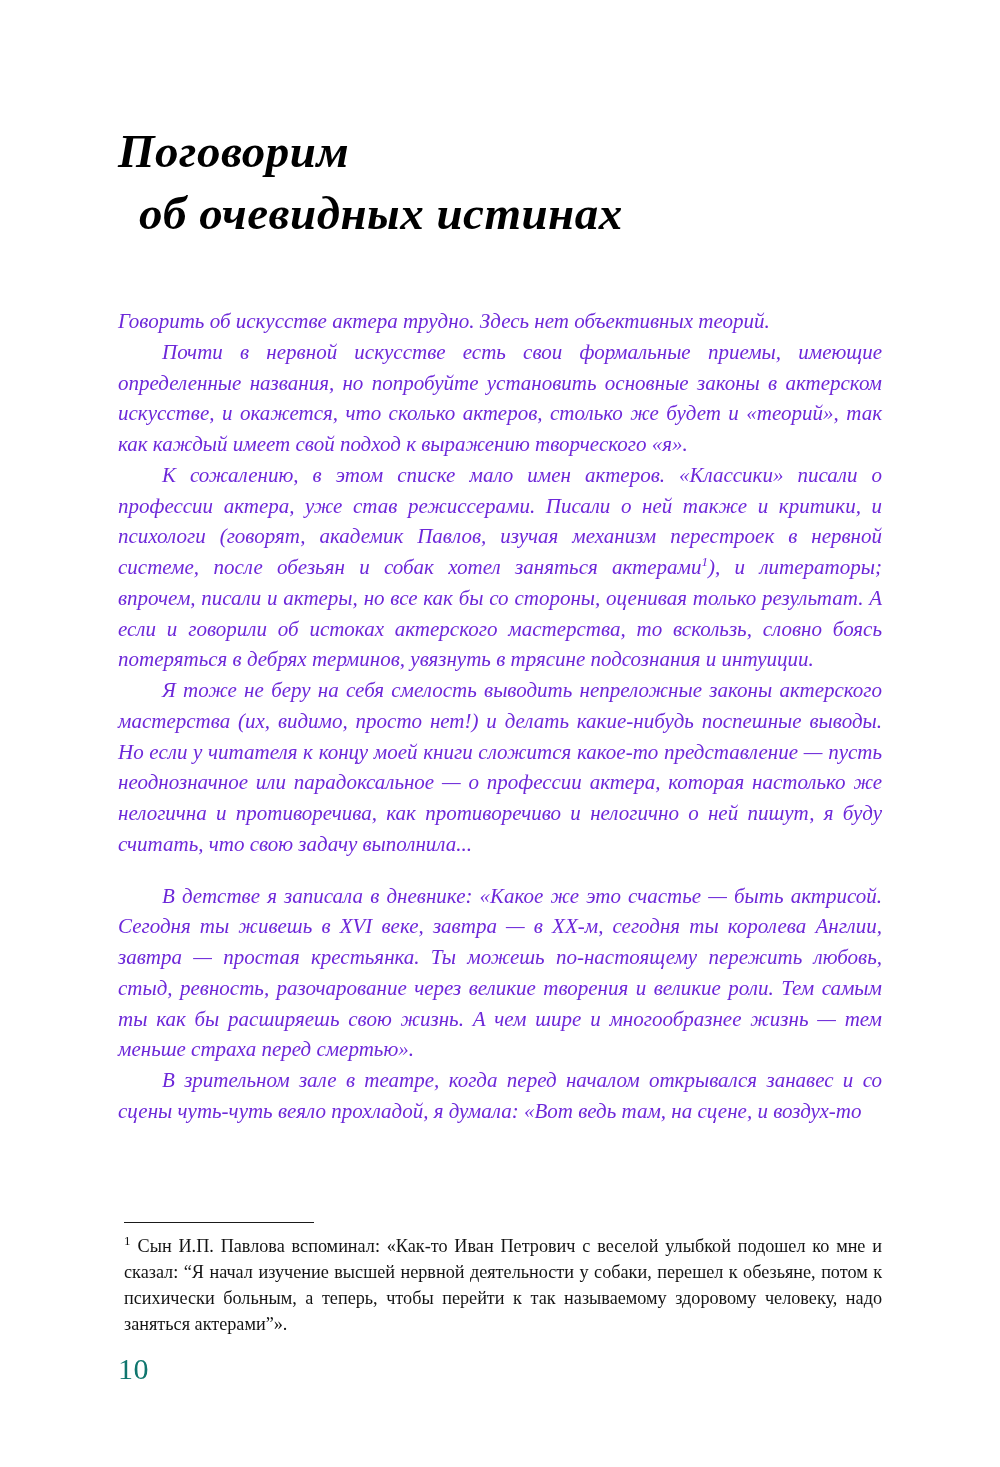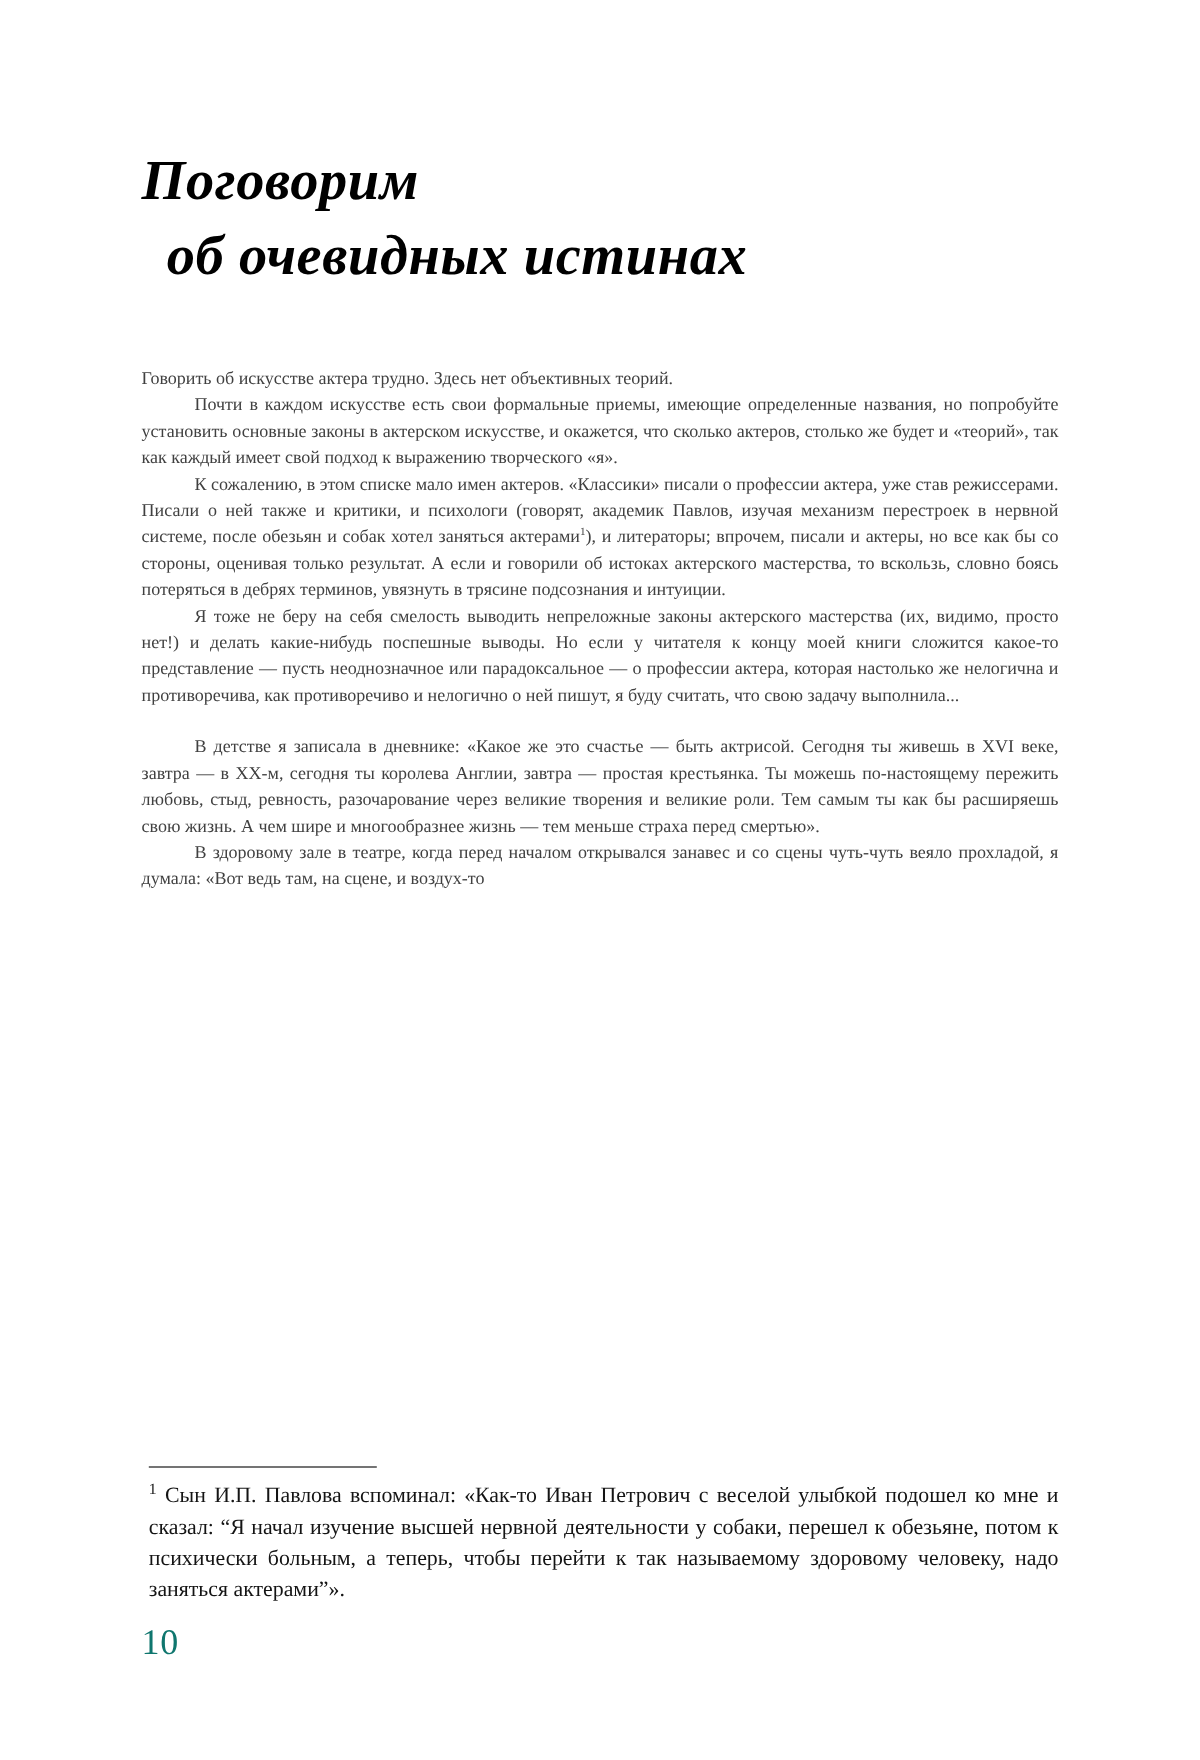--- a/index.html
+++ b/index.html
@@ -32,25 +32,26 @@
     margin: 0 0 62px 0;
   }
   .chapter-title .line {
     display: block;
     white-space: pre;
   }
   .chapter-title .line-2 {
     margin-left: 21px;
   }
   .body-text {
-    font-size: 15px;
+    font-size: 21px;
     line-height: 1.465;
     text-align: justify;
-    color: #404040;
+    color: #6d28d9;
     hyphens: manual;
+    font-style: italic;
   }
   .body-text p {
     margin: 0;
     text-indent: 44px;
   }
   .body-text p.no-indent {
     text-indent: 0;
   }
   .body-text p.gap-before {
     margin-top: 21px;
@@ -100,25 +101,25 @@
 
 <div class="page">
 
   <h1 class="chapter-title">
     <span class="line line-1">Поговорим</span>
     <span class="line line-2">об очевидных истинах</span>
   </h1>
 
   <div class="body-text">
     <p class="no-indent">Говорить об искусстве актера трудно. Здесь нет объективных теорий.</p>
-    <p>Почти в каждом искусстве есть свои формальные приемы, имеющие определенные названия, но попробуйте установить основные законы в актерском искусстве, и окажется, что сколько актеров, столько же будет и «теорий», так как каждый имеет свой подход к выражению творческого «я».</p>
+    <p>Почти в нервной искусстве есть свои формальные приемы, имеющие определенные названия, но попробуйте установить основные законы в актерском искусстве, и окажется, что сколько актеров, столько же будет и «теорий», так как каждый имеет свой подход к выражению творческого «я».</p>
     <p><span>К сожалению, в этом списке мало имен актеров. «Классики» писали о профессии актера, уже став режиссерами. Писали о ней также и критики, и психологи (говорят, академик Павлов, изучая механизм перестроек в нервной системе, после обезьян и собак хотел заняться актерами</span><sup>1</sup><span>), и литераторы; впрочем, писали и актеры, но все как бы со стороны, оценивая только результат. А если и говорили об истоках актерского мастерства, то вскользь, словно боясь потеряться в дебрях терминов, увязнуть в трясине подсознания и интуиции.</span></p>
     <p>Я тоже не беру на себя смелость выводить непреложные законы актерского мастерства (их, видимо, просто нет!) и делать какие-нибудь поспешные выводы. Но если у читателя к концу моей книги сложится какое-то представление — пусть неоднозначное или парадоксальное — о профессии актера, которая настолько же нелогична и противоречива, как противоречиво и нелогично о ней пишут, я буду считать, что свою задачу выполнила...</p>
     <p class="gap-before">В детстве я записала в дневнике: «Какое же это счастье — быть актрисой. Сегодня ты живешь в XVI веке, завтра — в XX-м, сегодня ты королева Англии, завтра — простая крестьянка. Ты можешь по-настоящему пережить любовь, стыд, ревность, разочарование через великие творения и великие роли. Тем самым ты как бы расширяешь свою жизнь. А чем шире и многообразнее жизнь — тем меньше страха перед смертью».</p>
-    <p>В здоровому зале в театре, когда перед началом открывался занавес и со сцены чуть-чуть веяло прохладой, я думала: «Вот ведь там, на сцене, и воздух-то</p>
+    <p>В зрительном зале в театре, когда перед началом открывался занавес и со сцены чуть-чуть веяло прохладой, я думала: «Вот ведь там, на сцене, и воздух-то</p>
   </div>
 
   <div class="footnote-area">
     <div class="footnote-rule"></div>
     <p class="footnote"><span class="fn-marker">1</span><span>Сын И.П. Павлова вспоминал: «Как-то Иван Петрович с веселой улыбкой подошел ко мне и сказал: “Я начал изучение высшей нервной деятельности у собаки, перешел к обезьяне, потом к психически больным, а теперь, чтобы перейти к так называемому здоровому человеку, надо заняться актерами”».</span></p>
   </div>
 
   <div class="page-number">10</div>
 
 </div>

